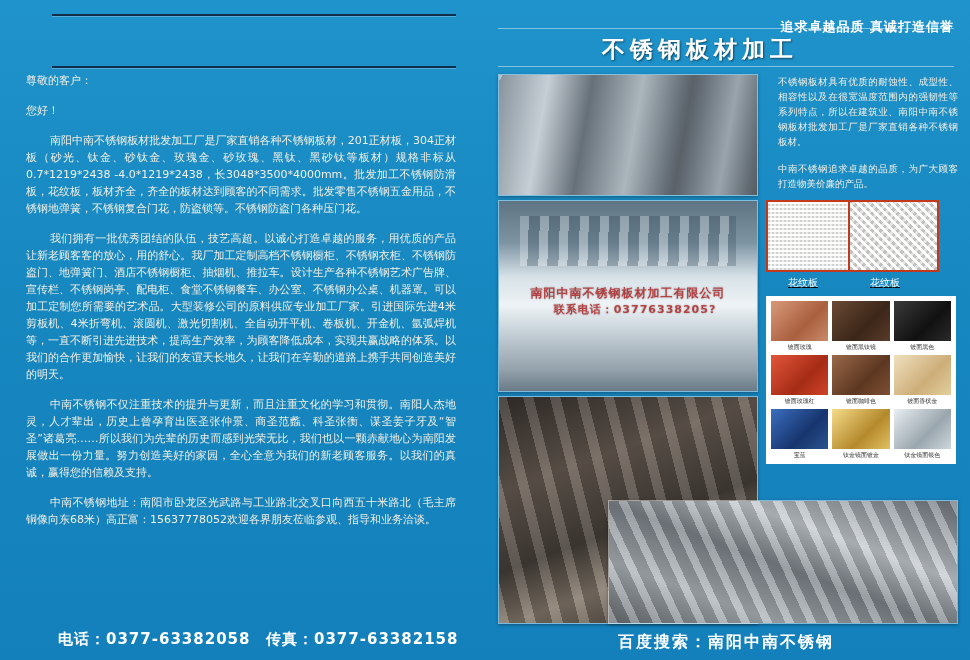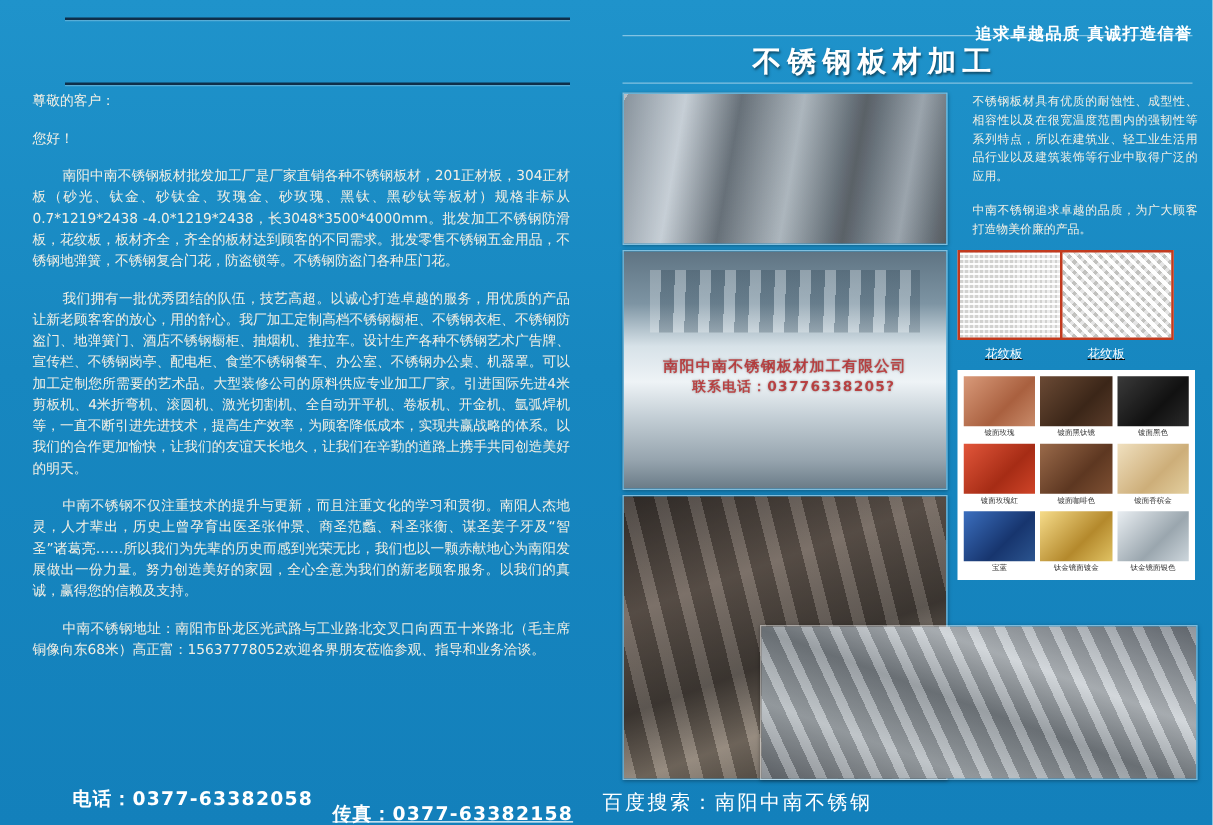--- a/index.html
+++ b/index.html
@@ -77,21 +77,21 @@
     position: absolute;
     left: 26px;
     top: 630px;
     width: 440px;
     color: #ffffff;
     font-size: 15px;
     font-weight: bold;
     letter-spacing: 1px;
   }
   .contact-bar .tel { position: absolute; left: 32px; top: 0; }
-  .contact-bar .fax { position: absolute; left: 240px; top: 12px; text-decoration: underline; }
+  .contact-bar .fax { position: absolute; left: 240px; top: 0; }
 
   
   .right-col {
     position: absolute;
     left: 482px; top: 0;
     width: 488px;
     height: 660px;
   }
   .slogan {
     position: absolute;
@@ -133,24 +133,24 @@
     line-height: 15px;
     text-align: justify;
   }
   .intro-text p { margin: 0 0 12px 0; }
 
   .search-bar {
     position: absolute;
     left: 0;
     top: 632px;
     width: 488px;
-    text-align: left;
+    text-align: center;
     color: #ffffff;
     font-size: 16px;
-    font-weight: normal;
+    font-weight: bold;
     letter-spacing: 2px;
   }
 
   
   .photo {
     position: absolute;
     border: 1px solid rgba(255,255,255,0.45);
     overflow: hidden;
     box-shadow: 0 1px 3px rgba(0,0,0,0.35);
   }
@@ -318,21 +318,21 @@
     </div>
 
     <div class="right-col">
 
       <div class="slogan">追求卓越品质  真诚打造信誉</div>
       <div class="right-rule top"></div>
       <div class="right-title">不锈钢板材加工</div>
       <div class="right-rule bottom"></div>
 
       <div class="intro-text">
-        <p>不锈钢板材具有优质的耐蚀性、成型性、相容性以及在很宽温度范围内的强韧性等系列特点，所以在建筑业、轻工业生活用品行业以及建筑装饰等行业中取得广泛的应用。</p>
+        <p>不锈钢板材具有优质的耐蚀性、成型性、相容性以及在很宽温度范围内的强韧性等系列特点，所以在建筑业、南阳中南不锈钢板材批发加工厂是厂家直销各种不锈钢板材。</p>
         <p>中南不锈钢追求卓越的品质，为广大顾客打造物美价廉的产品。</p>
       </div>
 
       <div class="search-bar">百度搜索：南阳中南不锈钢</div>
     </div>
 
     <div class="photo ph-tubes clip">
       <div class="fill-tubes"></div>
     </div>
 

